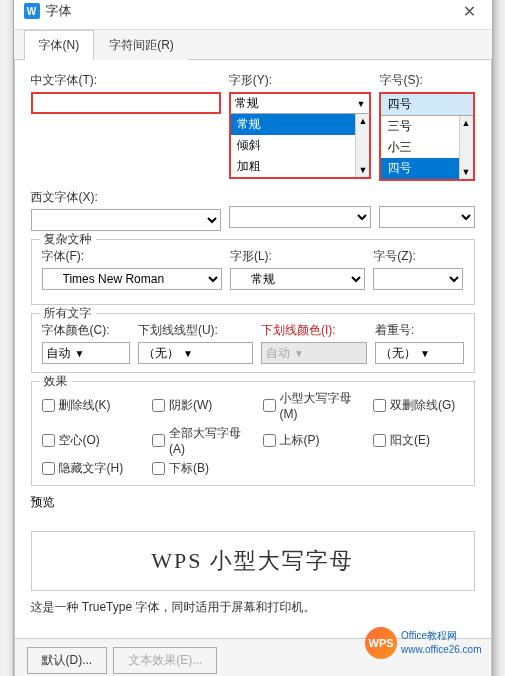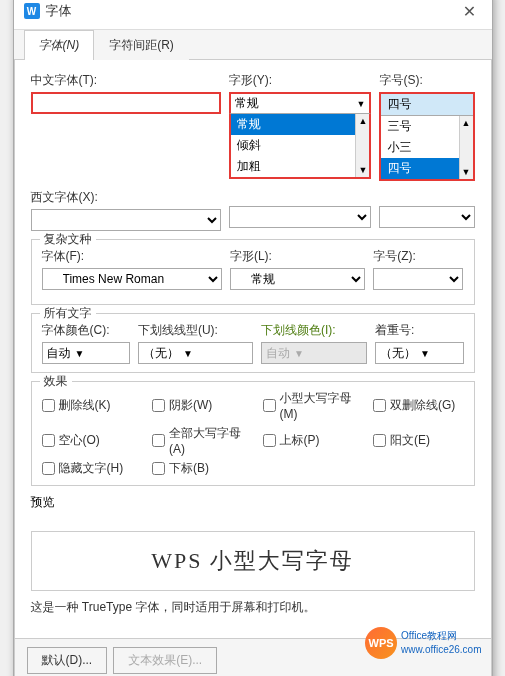--- a/index.html
+++ b/index.html
@@ -75,21 +75,20 @@
       color: #333;
       border: 1px solid transparent;
       border-bottom: none;
       margin-bottom: -1px;
       background: #f5f5f5;
     }
     .tab.active {
       background: #fff;
       border-color: #ccc;
       border-bottom-color: #fff;
-      font-style: italic;
     }
 
     .content {
       background: #fff;
       padding: 12px 16px;
       border-left: 1px solid #ccc;
       border-right: 1px solid #ccc;
     }
 
     .section-row {
@@ -367,21 +366,21 @@
           </button>
         </div>
         <div class="field-group" style="flex:1.3;">
           <label>下划线线型(U):</label>
           <button class="color-btn">
             <span>（无）</span>
             <span class="arrow">▼</span>
           </button>
         </div>
         <div class="field-group" style="flex:1.2;">
-          <label style="color:#4d7c0f;">下划线颜色(I):</label>
+          <label style="color:#b91c1c;">下划线颜色(I):</label>
           <button class="color-btn" style="background:#e8e8e8; color:#aaa;">
             <span>自动</span>
             <span class="arrow">▼</span>
           </button>
         </div>
         <div class="field-group" style="flex:1;">
           <label>着重号:</label>
           <button class="color-btn">
             <span>（无）</span>
             <span class="arrow">▼</span>

